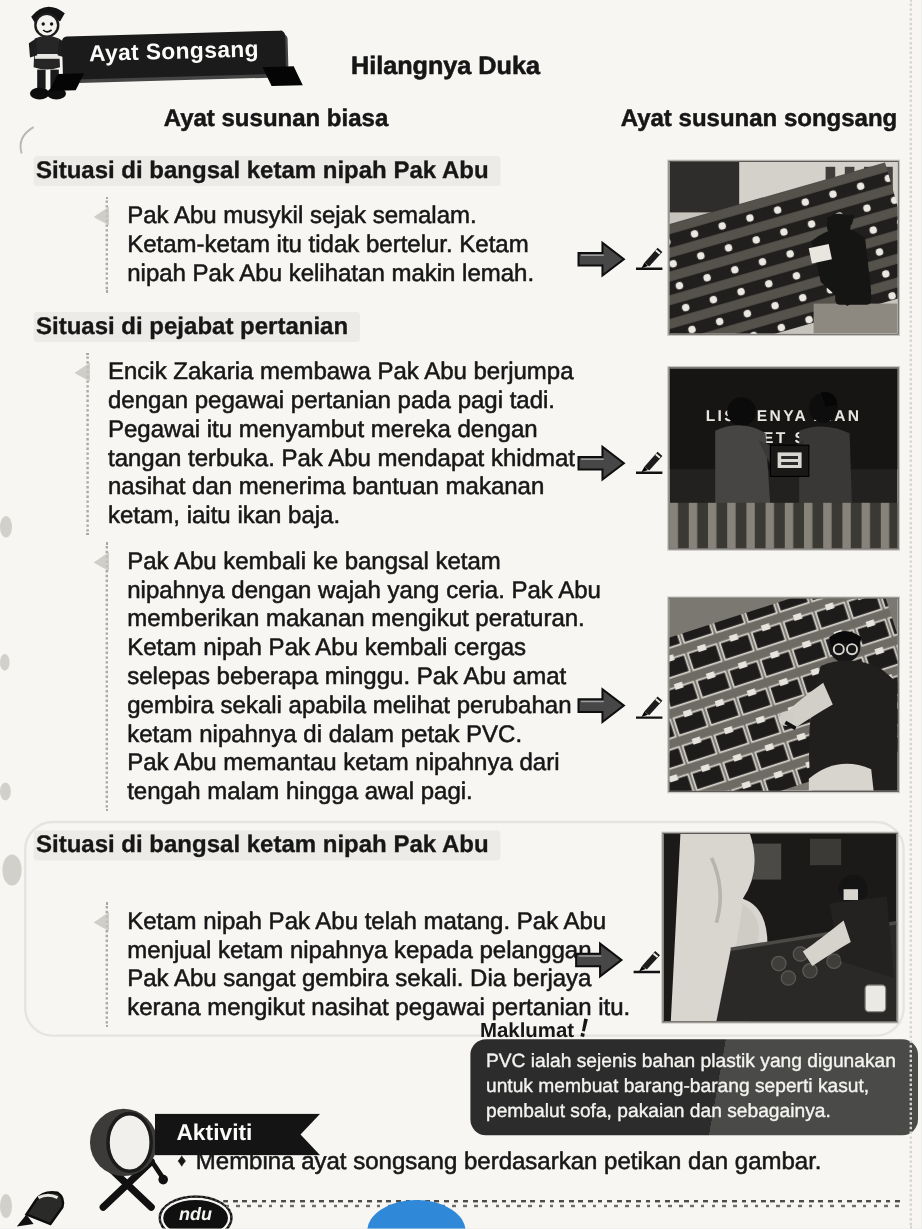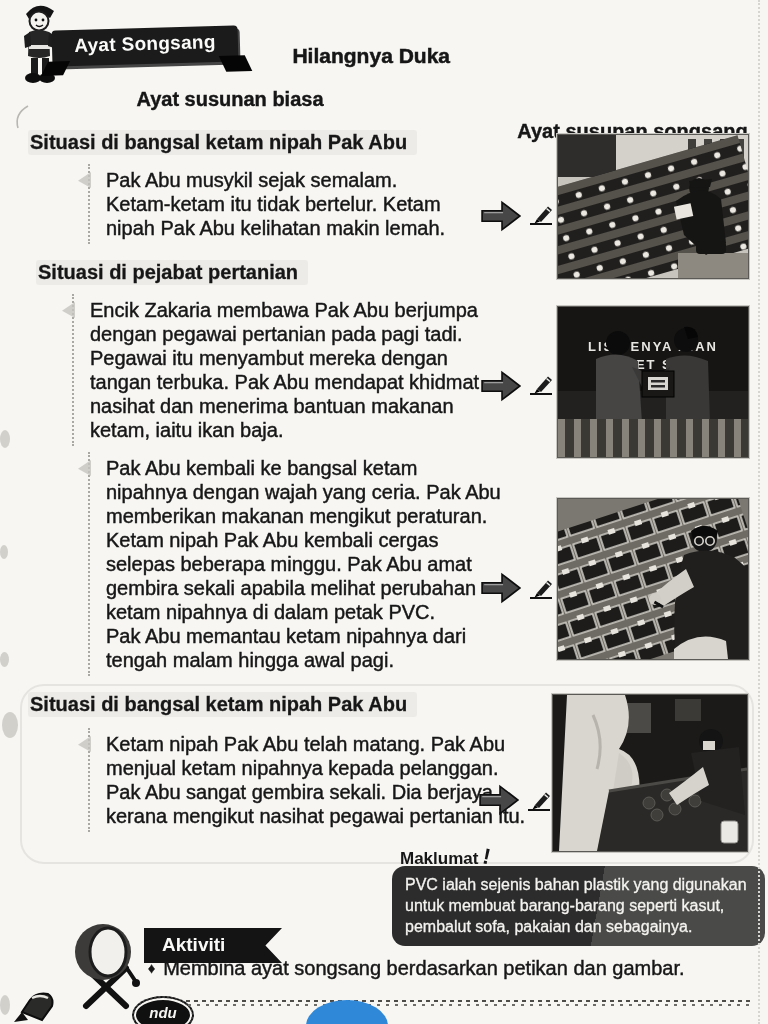--- a/index.html
+++ b/index.html
@@ -12,21 +12,21 @@
   .banner-bar{position:absolute;left:0;top:8px;width:186px;height:36px;background:#1b1b1b;
               border-radius:4px;transform:rotate(-1.6deg);box-shadow:2px 3px 0 #454545;}
   .banner-bar:before{content:"";position:absolute;left:-8px;bottom:-9px;width:22px;height:14px;background:#050505;transform:skewX(-28deg);}
   .banner-bar:after{content:"";position:absolute;right:-10px;bottom:-10px;width:26px;height:16px;background:#050505;transform:skewX(24deg);}
   .banner-text{position:absolute;left:0;top:13px;width:186px;text-align:center;color:#fbfbf9;
                font-size:19px;font-weight:700;transform:rotate(-1.6deg);letter-spacing:.3px;}
   .page-title{position:absolute;left:150px;top:44px;width:300px;text-align:right;
               font-size:21px;font-weight:700;-webkit-text-stroke:.5px #161616;}
   .col-head{position:absolute;top:88px;font-size:20px;font-weight:700;-webkit-text-stroke:.4px #161616;}
   .col-head.left{left:90px;width:280px;text-align:center;}
-  .col-head.right{left:505px;width:255px;text-align:center;margin-top:32px;}
+  .col-head.right{left:505px;width:255px;text-align:center;}
 
   
   .sit-head{position:absolute;font-size:20px;font-weight:700;-webkit-text-stroke:.3px #222;
             background:#edebe7;padding:1px 10px 1px 2px;border-radius:3px;}
 
   
   .tbox{position:absolute;white-space:pre-line;font-size:20px;line-height:24px;
         -webkit-text-stroke:.45px #1a1a1a;padding:4px 0 4px 16px;
         border-left:2px dotted #aaa8a3;}
   .tbox:before{content:"";position:absolute;left:-12px;top:8px;width:13px;height:16px;
@@ -40,21 +40,21 @@
   
   .mak-label{position:absolute;left:400px;top:844px;font-size:17px;font-weight:700;
              border-bottom:2px solid #2a2a2a;padding:0 4px 1px 0;}
   .mak-bang{display:inline-block;font-size:22px;font-weight:800;transform:rotate(12deg);margin-left:5px;}
   .mak-box{position:absolute;left:392px;top:866px;width:352px;border-radius:13px;
            background:linear-gradient(100deg,#2c2c2c 0 55%,#4a4a48 55% 100%);
            color:#f4f3f0;font-size:16px;line-height:21px;white-space:pre-line;
            padding:8px 8px 9px 13px;-webkit-text-stroke:.3px #f4f3f0;}
 
   
-  .akt-flag{position:absolute;left:144px;top:928px;width:138px;height:35px;background:#141414;
+  .akt-flag{position:absolute;left:129px;top:928px;width:138px;height:35px;background:#141414;
             clip-path:polygon(0 0,100% 0,88% 50%,100% 100%,0 100%);}
   .akt-flag span{display:block;padding:6px 0 0 18px;color:#fafaf8;font-size:19px;font-weight:700;}
   .akt-line{position:absolute;left:148px;top:957px;font-size:20px;-webkit-text-stroke:.45px #1a1a1a;}
   .akt-line .bullet{font-size:14px;vertical-align:2px;margin-right:8px;}
 
   
   .dotline{position:absolute;left:186px;top:1000px;width:566px;height:6px;
            background:repeating-linear-gradient(90deg,#4e4c49 0 4px,transparent 4px 8px),
                       repeating-linear-gradient(90deg,transparent 0 2px,#6e6c68 2px 5px,transparent 5px 9px);
            background-size:100% 2px,100% 2px;background-position:0 0,0 4px;background-repeat:no-repeat;}
@@ -140,21 +140,21 @@
     <rect x="120" y="118" width="70" height="25" fill="#8d8880"></rect>
     <g fill="#151514">
       <circle cx="141" cy="53" r="10"></circle>
       <path d="M131 46 L154 44 L152 52 L133 53 Z"></path>
       <path d="M118 66 Q144 46 163 64 L168 108 L148 120 L126 100 Z"></path>
       <rect x="138" y="106" width="30" height="13" rx="4"></rect>
     </g>
     <rect x="117" y="70" width="17" height="13" fill="#e9e6e0" transform="rotate(-12 125 76)"></rect>
   </svg>
 
-  <div class="sit-head" style="left:36px;top:260px">Situasi di pejabat pertanian</div>
+  <div class="sit-head" style="left:28px;top:260px">Situasi di pejabat pertanian</div>
   <div class="tbox" style="left:72px;top:294px;width:420px">Encik Zakaria membawa Pak Abu berjumpa
 dengan pegawai pertanian pada pagi tadi.
 Pegawai itu menyambut mereka dengan
 tangan terbuka. Pak Abu mendapat khidmat
 nasihat dan menerima bantuan makanan
 ketam, iaitu ikan baja.</div>
   <svg class="arrow" style="left:480px;top:368px" viewBox="0 0 40 34">
     <path d="M2 12 H21 V4 L38 17 L21 30 V22 H2 Z" fill="#474747" stroke="#0e0e0e" stroke-width="1.6"></path>
     <path d="M4 13.8 H22" stroke="#9d9d9d" stroke-width="1.2"></path>
   </svg>
@@ -230,21 +230,21 @@
       <path d="M126 56 Q150 46 176 58 L190 70 L190 160 L118 160 Q112 100 126 56 Z" fill="#201f1e"></path>
       <path d="M128 70 Q108 84 96 96 L104 108 Q122 96 136 88 Z" fill="#d2cfc8"></path>
       <path d="M116 150 Q140 130 168 142 L170 160 L116 160 Z" fill="#d8d5ce"></path>
       <circle cx="97" cy="100" r="6" fill="#cfccc5"></circle>
     </g>
     <rect x="96" y="104" width="10" height="3" fill="#111" transform="rotate(30 101 105)"></rect>
   </svg>
 
   <div style="position:absolute;left:20px;top:684px;width:730px;height:176px;border:2px solid #e6e4e0;border-radius:24px;"></div>
   <div class="sit-head" style="left:28px;top:692px">Situasi di bangsal ketam nipah Pak Abu</div>
-  <div class="tbox" style="left:88px;top:728px;width:440px">Ketam nipah Pak Abu telah matang. Pak Abu
+  <div class="tbox" style="left:88px;top:752px;width:440px">Ketam nipah Pak Abu telah matang. Pak Abu
 menjual ketam nipahnya kepada pelanggan.
 Pak Abu sangat gembira sekali. Dia berjaya
 kerana mengikut nasihat pegawai pertanian itu.</div>
   <svg class="arrow" style="left:478px;top:782px" viewBox="0 0 40 34">
     <path d="M2 12 H21 V4 L38 17 L21 30 V22 H2 Z" fill="#474747" stroke="#0e0e0e" stroke-width="1.6"></path>
     <path d="M4 13.8 H22" stroke="#9d9d9d" stroke-width="1.2"></path>
   </svg>
   <svg class="pencil" style="left:525px;top:788px" viewBox="0 0 30 24">
     <path d="M3 21 H25" stroke="#111" stroke-width="2"></path>
     <path d="M10 16 L21 3.5 L25 7 L14 19 Z" fill="#1c1c1c"></path>

